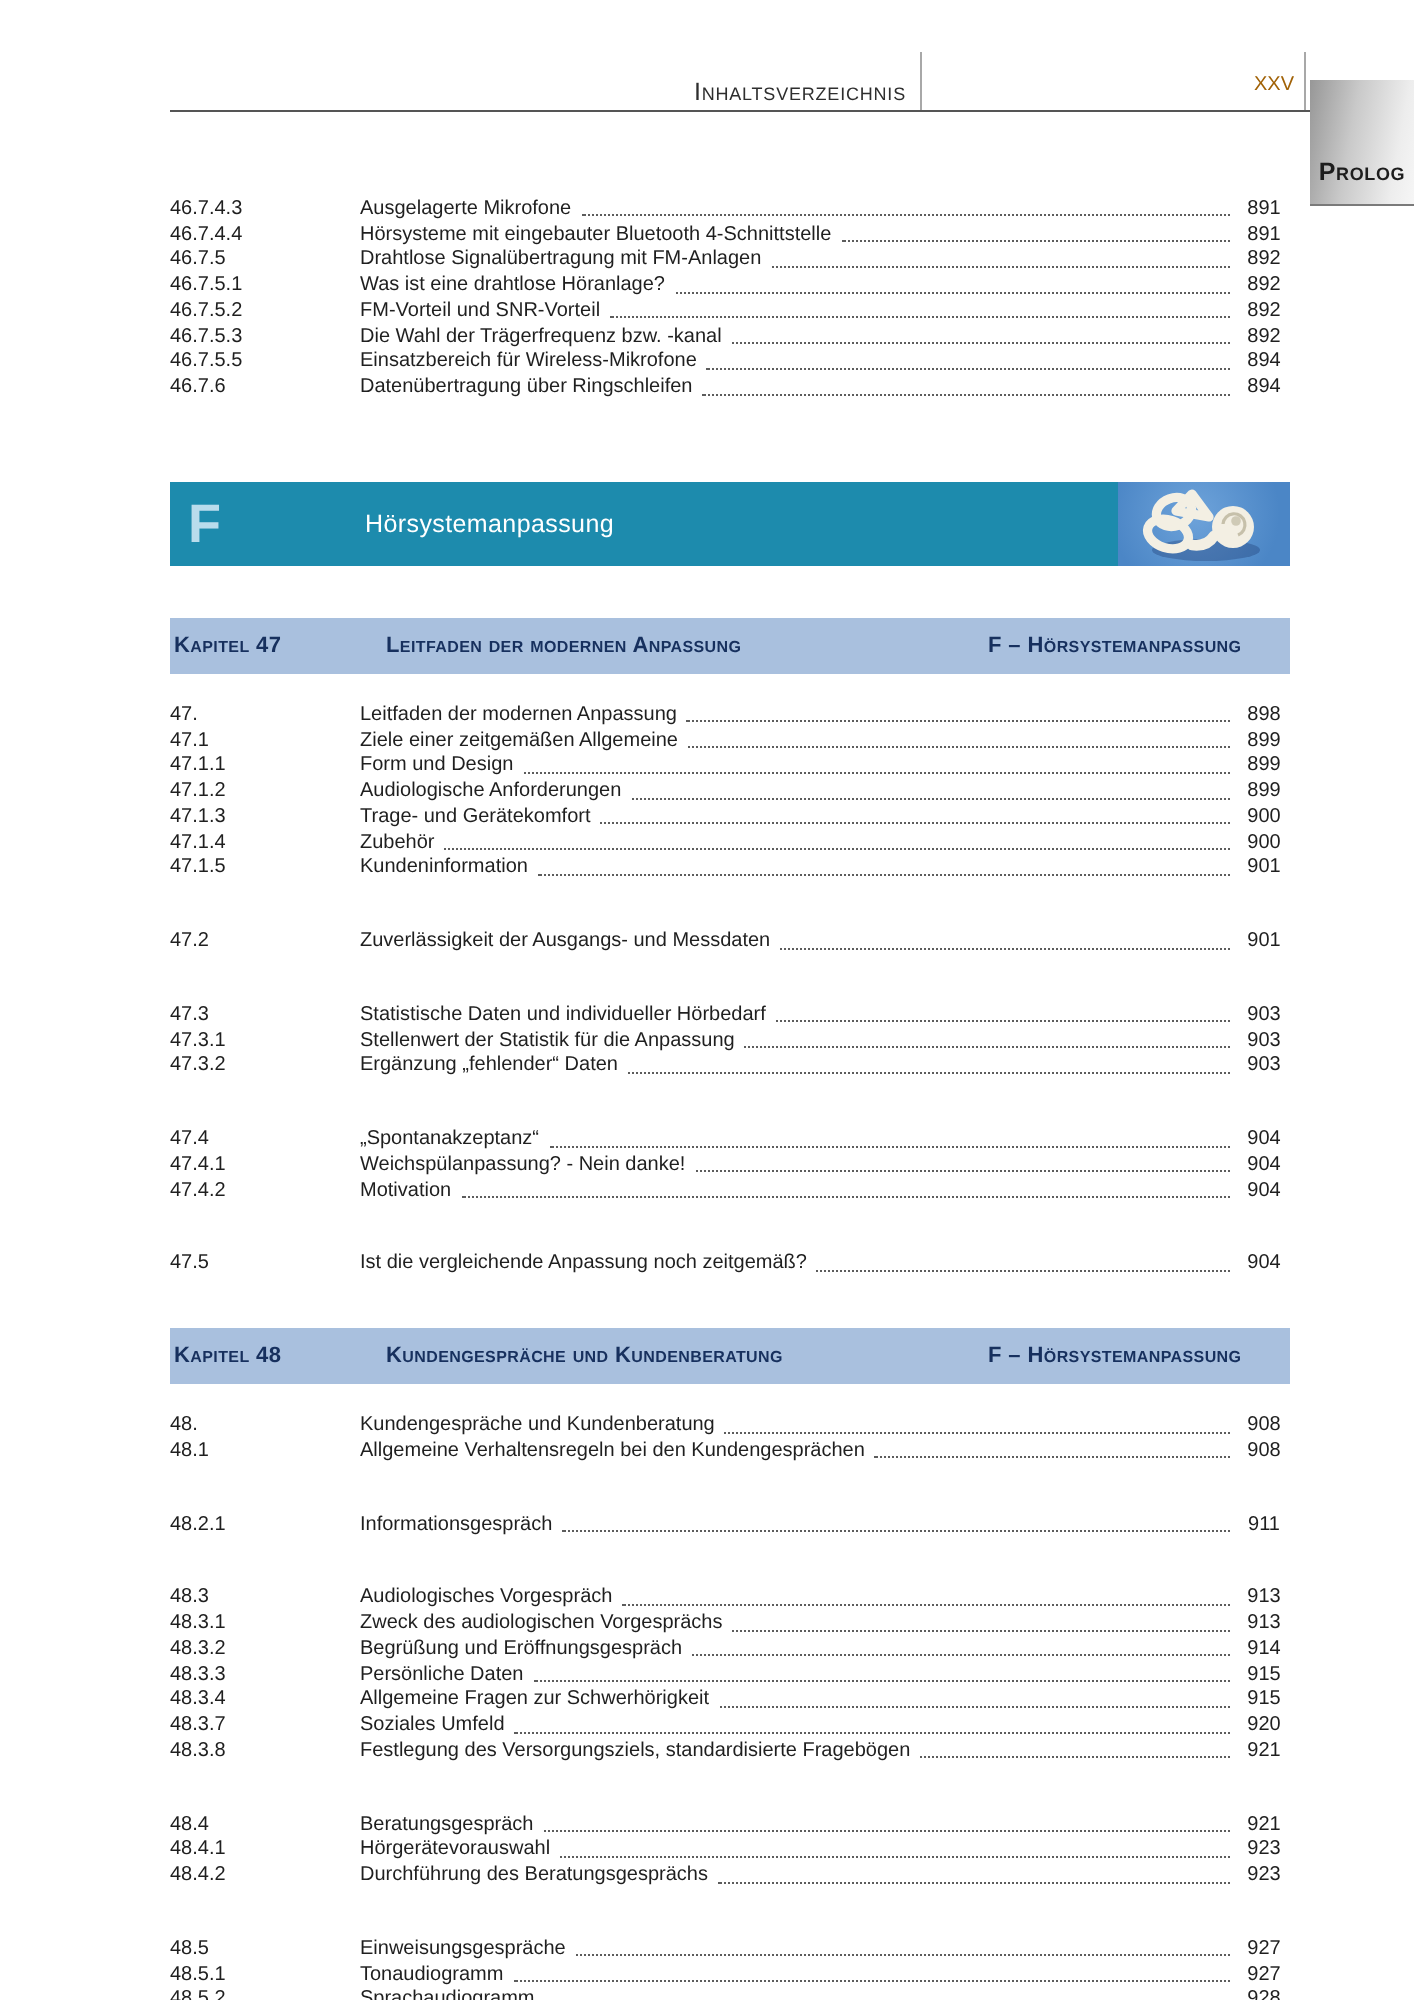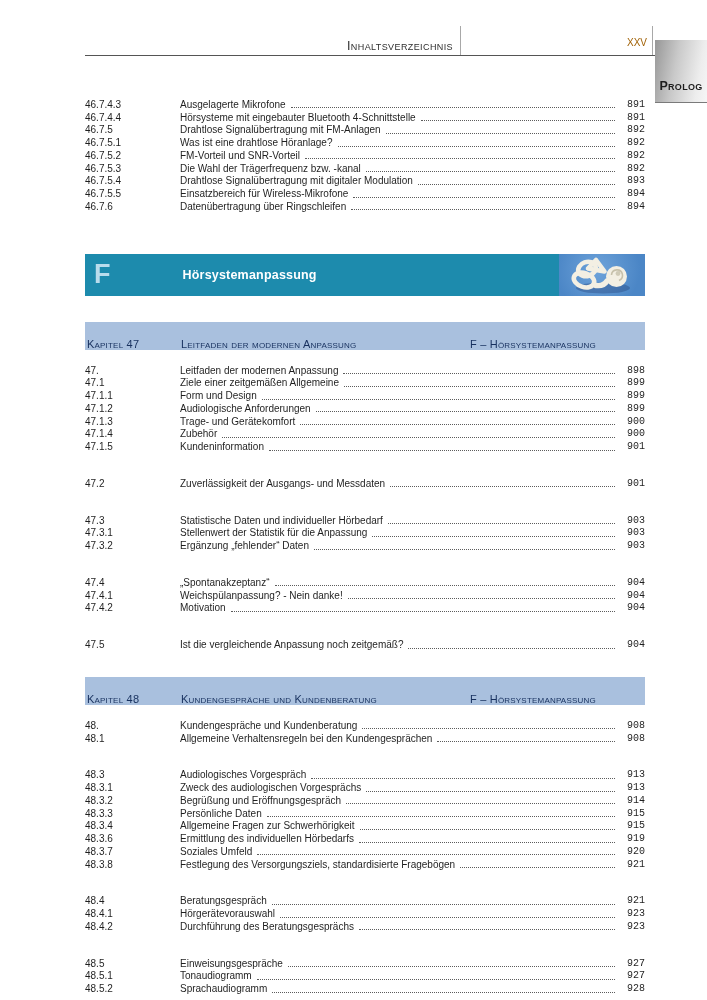--- a/index.html
+++ b/index.html
@@ -69,55 +69,56 @@
     white-space:nowrap;
   }
   .toc-row .num   { flex:none; width:95px; }
   .toc-row .title { flex:none; }
   .toc-row .leader {
     flex:1; height:0;
     margin:0 4px 2.5px 5px;
     border-bottom:1.6px dotted #5c5c5c;
     min-width:12px;
   }
-  .toc-row .pg { flex:none; width:26px; text-align:right;font-family:Liberation Mono, monospace; }
+  .toc-row .pg { flex:none; width:26px; text-align:center; }
 
   
   .part-banner {
     position:relative;
     height:42px;
     background:var(--teal,#1d8bad);
     display:flex; align-items:center;
     overflow:hidden;
   }
   .pb-letter {
     margin-left:9px;
     font-size:27px; font-weight:bold; line-height:1;
     color:#b9dcec;
   }
   .pb-title {
     margin-left:72px;
-    font-size:12.5px; font-weight:bold; letter-spacing:0.2px;
+    font-size:12.5px; font-weight:normal; letter-spacing:0.2px;
     color:#ffffff;
   }
   .pb-photo {
     position:absolute; top:0; right:0; bottom:0; width:86px;
     background:radial-gradient(circle at 45% 38%, #6ea3da 0%, var(--photo-blue,#4b86c6) 78%);
   }
   .pb-photo svg { display:block; width:86px; height:42px; }
 
   
   .chapter-bar {
     height:28px;
     background:var(--bar-blue,#a9c0de);
     color:var(--navy,#17305e);
-    display:flex; align-items:flex-end;
-    font-variant:small-caps; font-weight:normal;
+    display:flex; align-items:center;
+    font-variant:small-caps; font-weight:bold;
     font-size:11px; letter-spacing:0.2px;
     white-space:nowrap;
+    gap:12px;
   }
   .cb-label { flex:none; width:94px; padding-left:2px; }
   .cb-title { flex:none; width:289px; }
   .cb-part  { flex:1; }
 </style>
 </head>
 <body>
 
 <div class="page">
 
@@ -160,26 +161,20 @@
           <span class="num">46.7.5.2</span>
           <span class="title">FM-Vorteil und SNR-Vorteil</span>
           <span class="leader"></span>
           <span class="pg">892</span>
         </div>
         <div class="toc-row">
           <span class="num">46.7.5.3</span>
           <span class="title">Die Wahl der Trägerfrequenz bzw. -kanal</span>
           <span class="leader"></span>
           <span class="pg">892</span>
-        </div>
-        <div class="toc-row">
-          <span class="num">46.7.5.4</span>
-          <span class="title">Drahtlose Signalübertragung mit digitaler Modulation</span>
-          <span class="leader"></span>
-          <span class="pg">893</span>
         </div>
         <div class="toc-row">
           <span class="num">46.7.5.5</span>
           <span class="title">Einsatzbereich für Wireless-Mikrofone</span>
           <span class="leader"></span>
           <span class="pg">894</span>
         </div>
         <div class="toc-row">
           <span class="num">46.7.6</span>
           <span class="title">Datenübertragung über Ringschleifen</span>
@@ -323,20 +318,26 @@
           <span class="pg">908</span>
         </div>
         <div class="toc-row">
           <span class="num">48.1</span>
           <span class="title">Allgemeine Verhaltensregeln bei den Kundengesprächen</span>
           <span class="leader"></span>
           <span class="pg">908</span>
         </div>
       </div>
       <div class="toc-group">
+        <div class="toc-row">
+          <span class="num">48.2.1</span>
+          <span class="title">Informationsgespräch</span>
+          <span class="leader"></span>
+          <span class="pg">911</span>
+        </div>
       </div>
       <div class="toc-group">
         <div class="toc-row">
           <span class="num">48.3</span>
           <span class="title">Audiologisches Vorgespräch</span>
           <span class="leader"></span>
           <span class="pg">913</span>
         </div>
         <div class="toc-row">
           <span class="num">48.3.1</span>
@@ -356,26 +357,20 @@
           <span class="leader"></span>
           <span class="pg">915</span>
         </div>
         <div class="toc-row">
           <span class="num">48.3.4</span>
           <span class="title">Allgemeine Fragen zur Schwerhörigkeit</span>
           <span class="leader"></span>
           <span class="pg">915</span>
         </div>
         <div class="toc-row">
-          <span class="num">48.3.6</span>
-          <span class="title">Ermittlung des individuellen Hörbedarfs</span>
-          <span class="leader"></span>
-          <span class="pg">919</span>
-        </div>
-        <div class="toc-row">
           <span class="num">48.3.7</span>
           <span class="title">Soziales Umfeld</span>
           <span class="leader"></span>
           <span class="pg">920</span>
         </div>
         <div class="toc-row">
           <span class="num">48.3.8</span>
           <span class="title">Festlegung des Versorgungsziels, standardisierte Fragebögen</span>
           <span class="leader"></span>
           <span class="pg">921</span>

